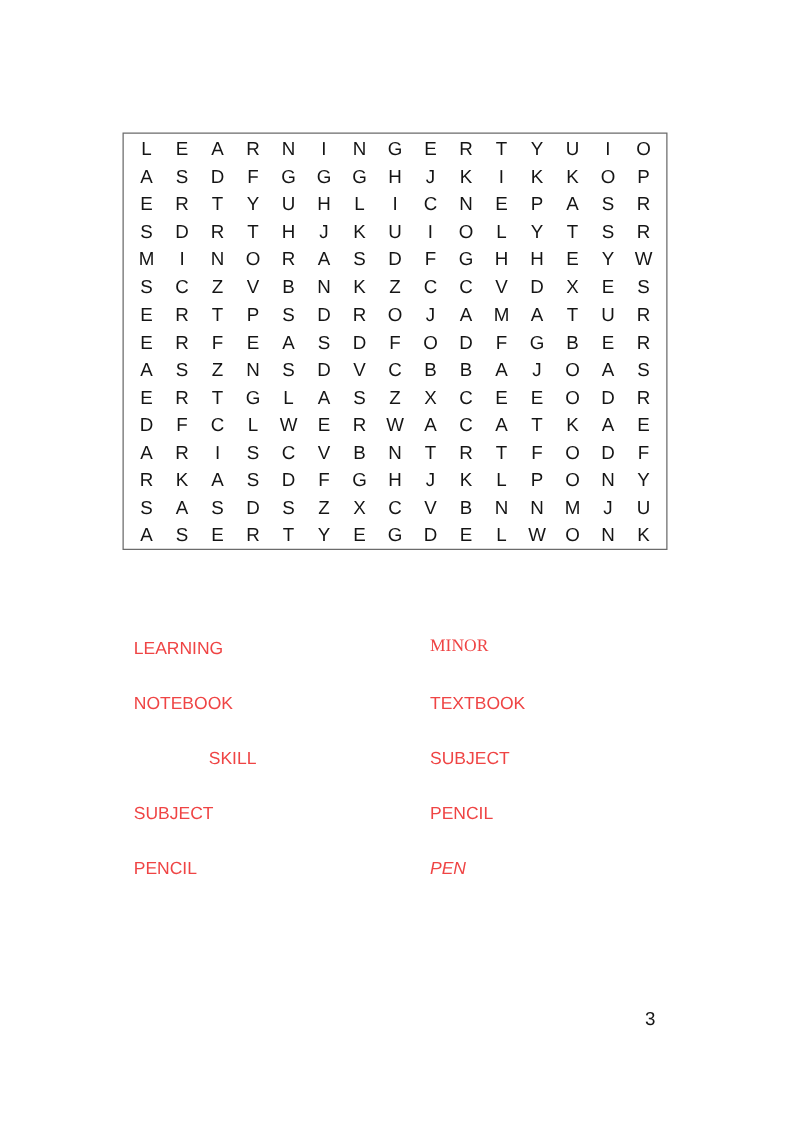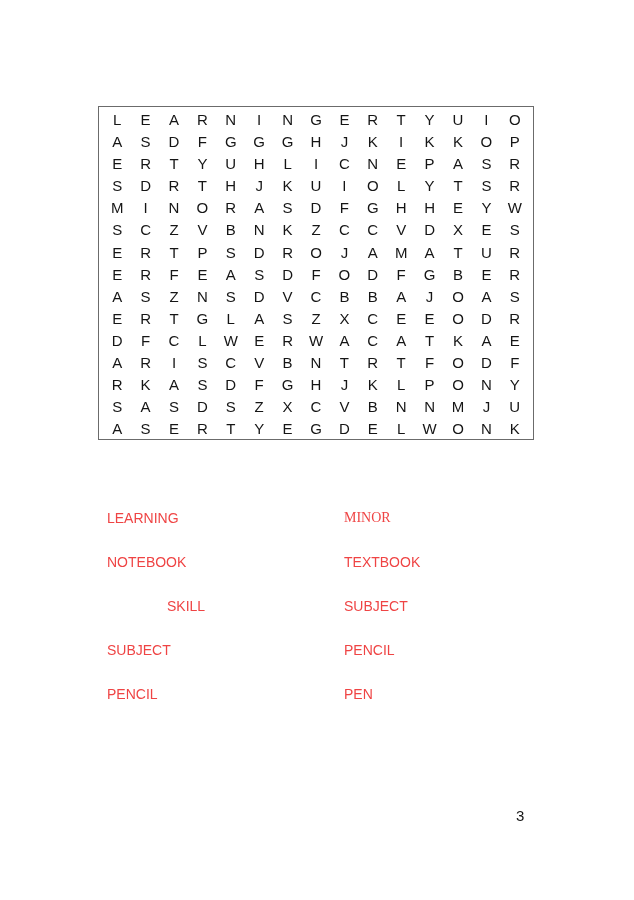--- a/index.html
+++ b/index.html
@@ -309,17 +309,17 @@
     <div class="word" style="left:0; top:0;">LEARNING</div>
     <div class="word" style="left:0; top:44px;">NOTEBOOK</div>
     <div class="word" style="left:16px; top:88px;margin-left:44px;">SKILL</div>
     <div class="word" style="left:0; top:132px;">SUBJECT</div>
     <div class="word" style="left:0; top:176px;">PENCIL</div>
 
     <div class="word" style="left:237px; top:0;font-family:Liberation Serif, serif;">MINOR</div>
     <div class="word" style="left:237px; top:44px;">TEXTBOOK</div>
     <div class="word" style="left:237px; top:88px;">SUBJECT</div>
     <div class="word" style="left:237px; top:132px;">PENCIL</div>
-    <div class="word" style="left:237px; top:176px;">PEN</div>
+    <div class="word" style="left:237px; top:176px;font-style:italic;">PEN</div>
   </div>
 
   <div class="page-number">3</div>
 </div>
 
 </body></html>

